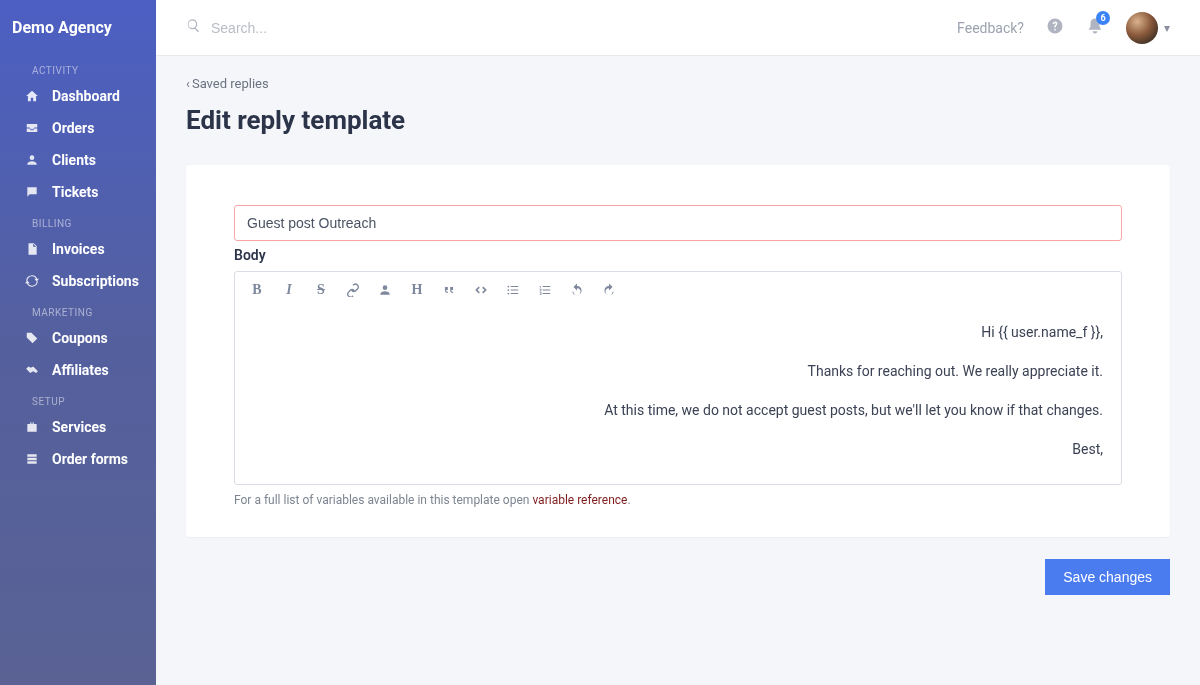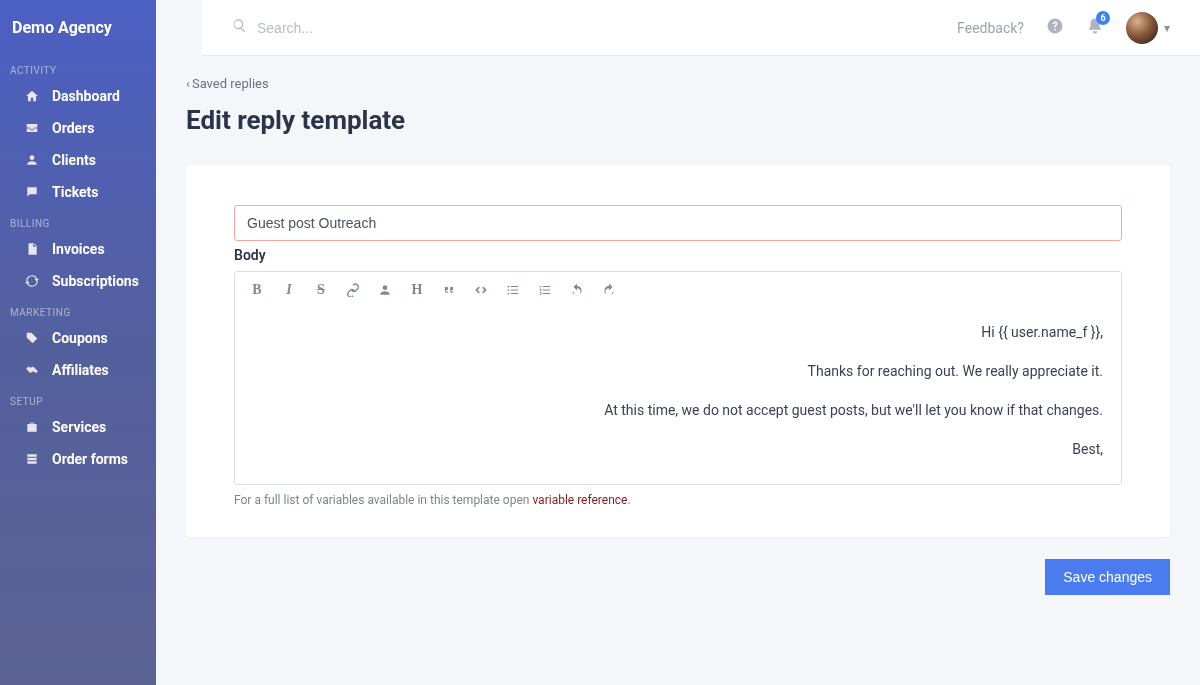--- a/index.html
+++ b/index.html
@@ -25,20 +25,21 @@
       color: #fff;
       font-weight: 700;
       font-size: 16px;
     }
     .section-header {
       padding: 10px 10px 4px 10px;
       color: rgba(255,255,255,0.5);
       font-size: 10px;
       letter-spacing: 0.5px;
       text-transform: uppercase;
+      margin-left: 22px;
     }
     .nav-item {
       display: flex;
       align-items: center;
       gap: 12px;
       padding: 8px 12px 8px 24px;
       color: #fff;
       font-size: 14px;
       cursor: pointer;
       font-weight: bold;
@@ -67,21 +68,20 @@
     
     
     .topbar {
       height: 56px;
       background: #fff;
       border-bottom: 1px solid #e8eaed;
       display: flex;
       align-items: center;
       padding: 0 30px;
       gap: 10px;
-      margin-left: 46px;
     }
     .search-wrap {
       display: flex;
       align-items: center;
       gap: 10px;
       flex: 1;
     }
     .search-icon {
       color: #aeb3bd;
     }

